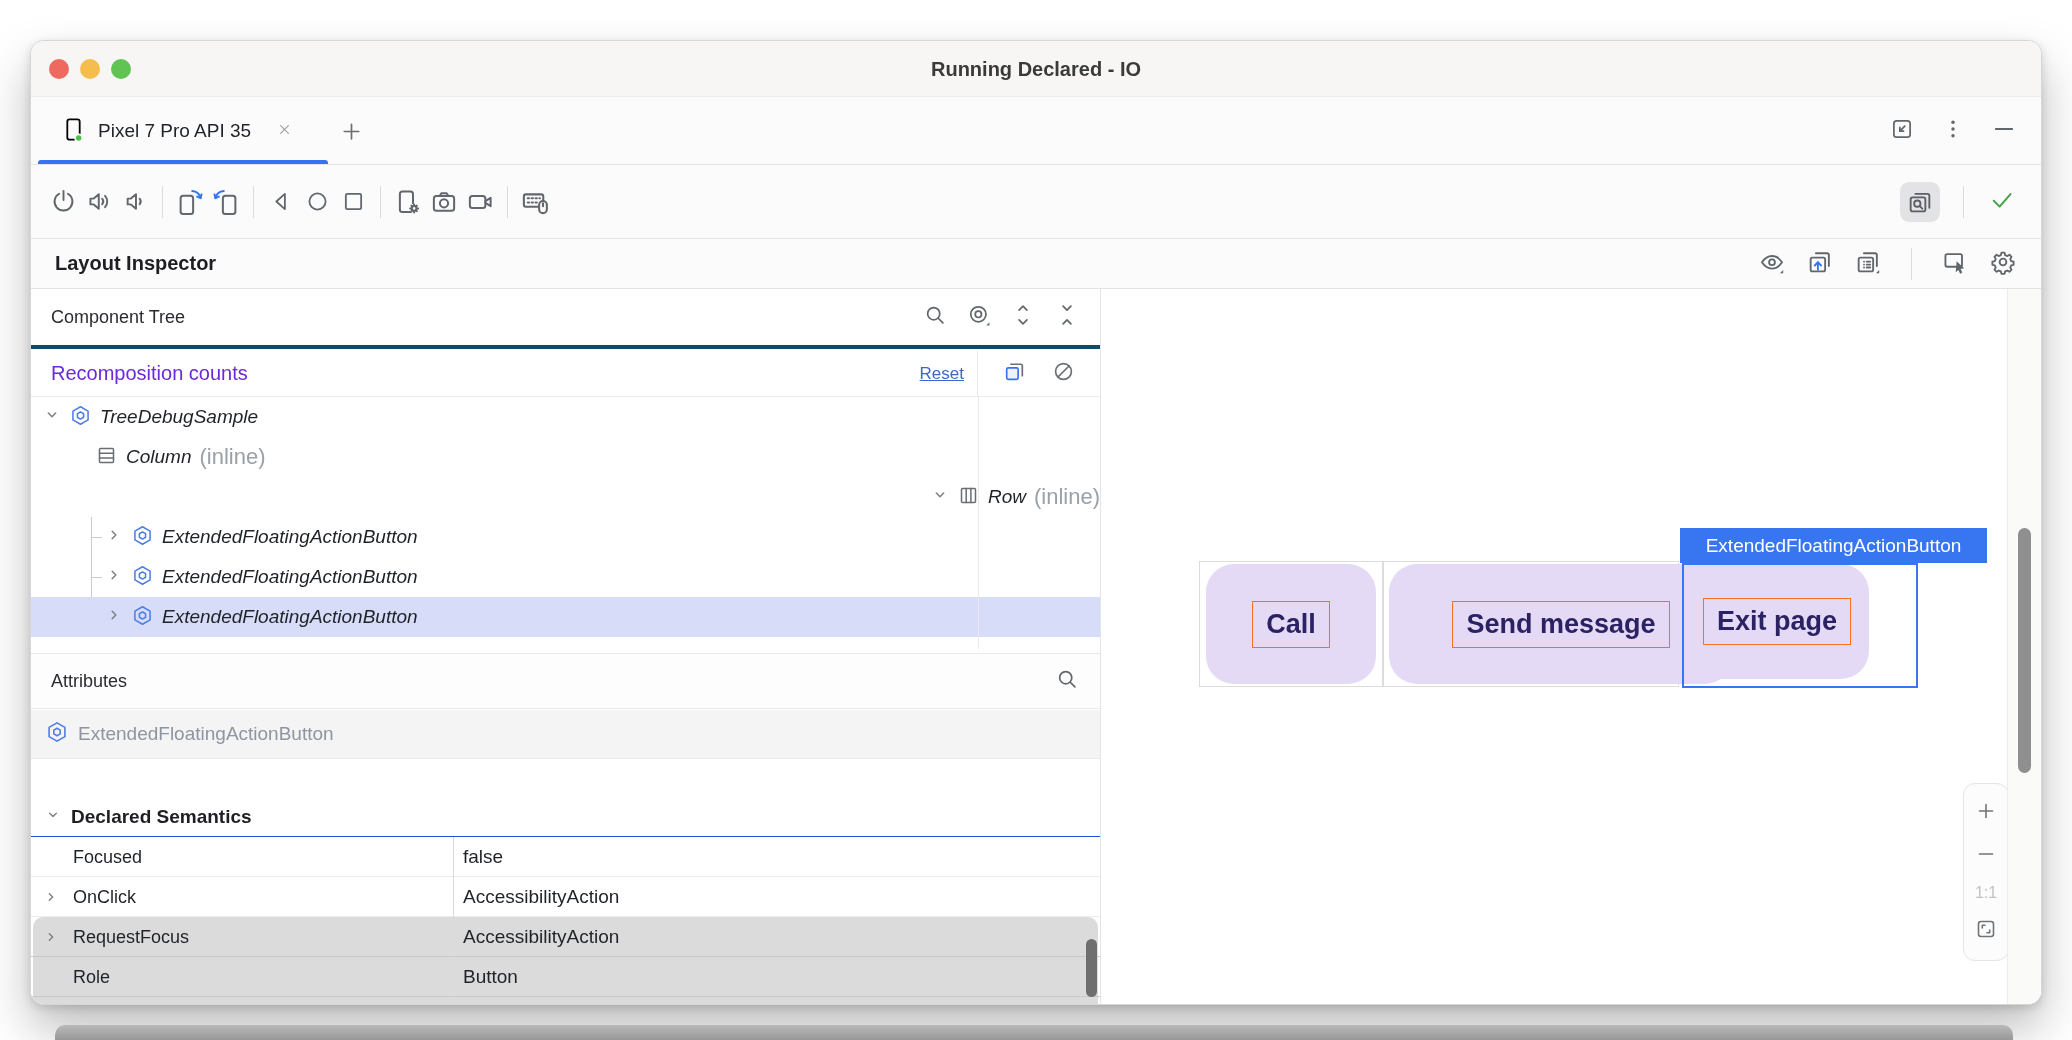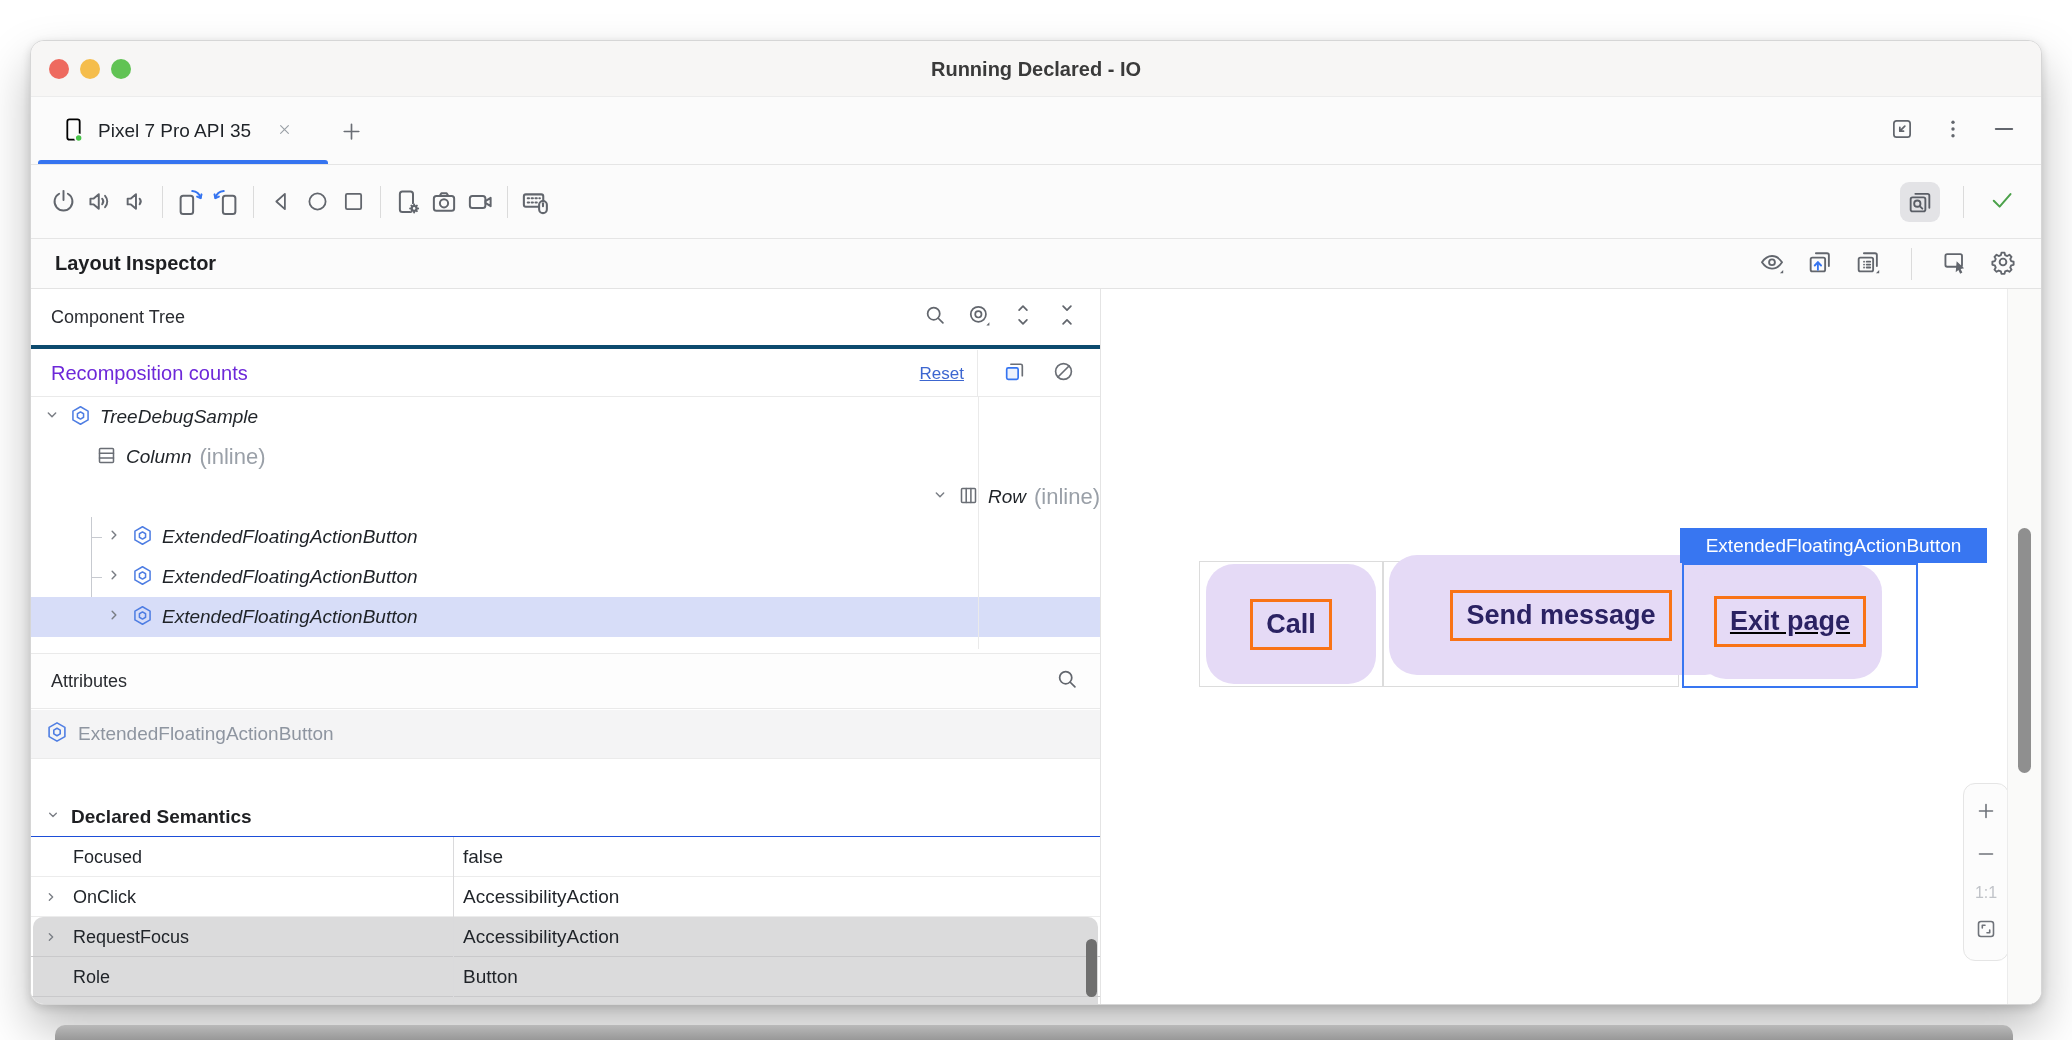--- a/index.html
+++ b/index.html
@@ -79,21 +79,21 @@
   .sr-border-dark { background:#C9C9CB; }
   .sr-chev { position:absolute; left:10px; top:10px; color:#7A7E85; }
   .sr-key { position:absolute; left:42px; top:0; height:40px; line-height:40px; font-size:18px; color:#1F2328; }
   .sr-val { position:absolute; left:432px; top:0; height:40px; line-height:40px; font-size:19px; color:#1F2328; }
   .col-div { position:absolute; left:422px; top:548px; width:1px; bottom:0; background:#DADADC; }
   .left-scroll-thumb { position:absolute; right:3px; top:650px; width:11px; height:58px; background:#6F6F6F; border-radius:6px; }
 
   
   .bound { position:absolute; border:1px solid #DCDCDC; }
   .fab { position:absolute; height:120px; background:#E5DAF6; border-radius:28px; display:flex; align-items:center; justify-content:center; }
-  .fab-text { font-size:27px; font-weight:600; color:#2B2263; border:3px solid #f97316; padding:7px 13px; white-space:nowrap; }
+  .fab-text { font-size:27px; font-weight:600; color:#2B2263; border:1px solid #f97316; padding:7px 13px; white-space:nowrap; }
   .sel-box { position:absolute; left:581px; top:274px; width:236px; height:125px; border:2px solid #3876F1; }
   .sel-label { position:absolute; left:579px; top:239px; width:307px; height:35px; background:#3876F1; color:#ffffff;
                font-size:19px; display:flex; align-items:center; justify-content:center; white-space:nowrap; }
   .zoom-panel { position:absolute; left:862px; top:494px; width:46px; height:178px; background:#FCFCFC; border:1px solid #E5E5E5;
                 border-radius:12px; display:flex; flex-direction:column; align-items:center; justify-content:space-evenly; color:#6F737A; }
   .zoom-ratio { font-size:16px; color:#C0C3C8; }
   .v-scroll-track { position:absolute; right:0; top:0; bottom:0; width:34px; background:#FAFAF9; border-left:1px solid #ECECEC; }
   .v-scroll-thumb { position:absolute; right:10px; top:239px; width:13px; height:245px; background:#8F8F8F; border-radius:7px; }
 
   .dock-strip { position:absolute; left:55px; bottom:0; width:1958px; height:15px;
@@ -524,24 +524,24 @@
       </div>
 
       <div class="right-panel">
 
         <div class="bound" style="left:98px;top:272px;width:184px;height:126px;"></div>
         <div class="bound" style="left:282px;top:272px;width:296px;height:126px;"></div>
 
         <div class="fab" style="left:105px;top:275px;width:170px;">
           <span class="fab-text">Call</span>
         </div>
-        <div class="fab" style="left:288px;top:266px;width:344px;">
+        <div class="fab" style="left:288px;top:275px;width:344px;">
           <span class="fab-text">Send message</span>
         </div>
-        <div class="fab" style="left:597px;top:275px;width:184px;height:115px;text-decoration:underline;">
+        <div class="fab" style="left:584px;top:275px;width:184px;height:115px;">
           <span class="fab-text">Exit page</span>
         </div>
 
         <div class="sel-label">ExtendedFloatingActionButton</div>
         <div class="sel-box"></div>
 
         <div class="zoom-panel">
           <span>
             <svg class="ic" width="24" height="24" viewBox="0 0 24 24" stroke-width="1.8">
                 <path d="M12 5.5v13M5.5 12h13"></path>

